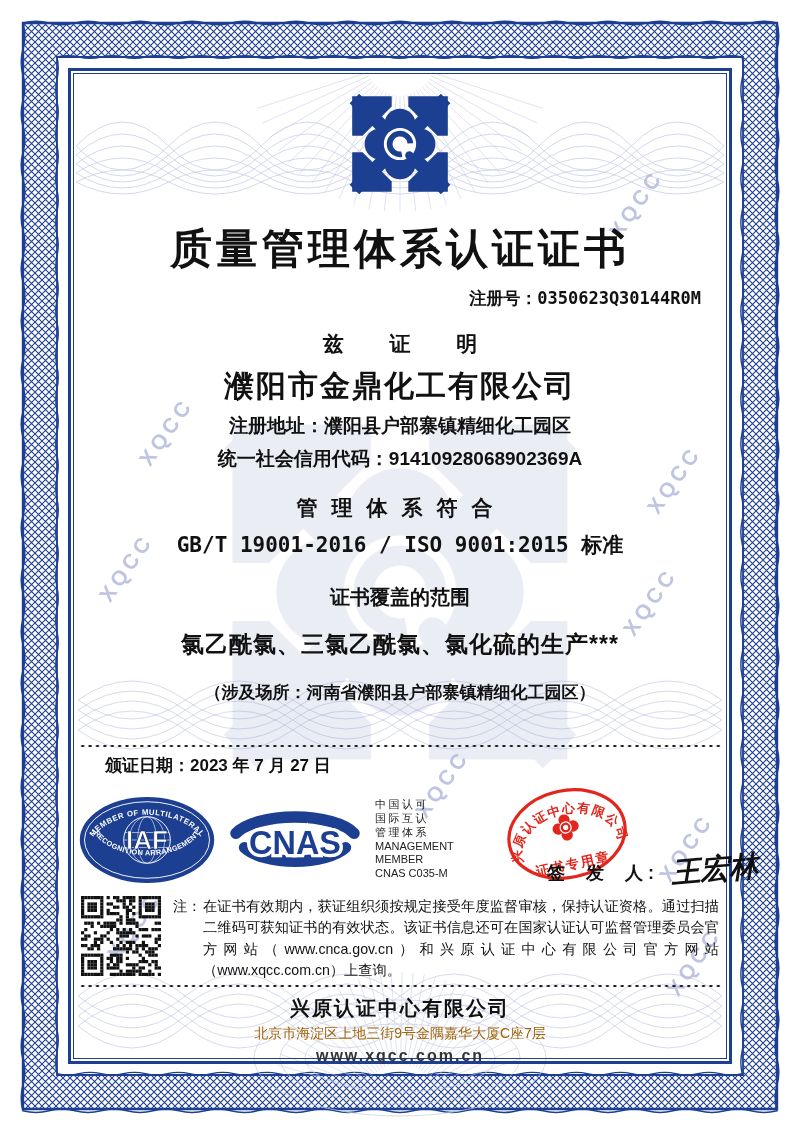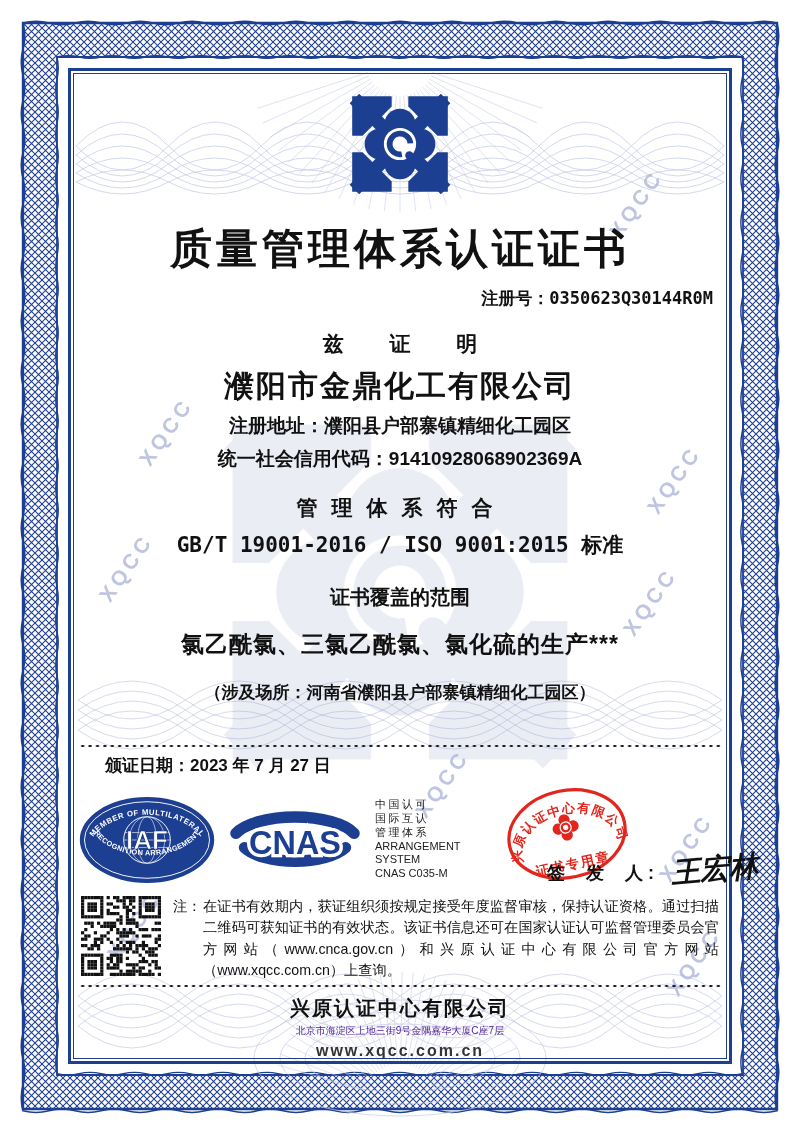--- a/index.html
+++ b/index.html
@@ -7,21 +7,21 @@
         font-family:"Liberation Sans",sans-serif;color:#111;}
   svg.layer{position:absolute;left:0;top:0;z-index:0;}
   .wm-logo{position:absolute;left:218px;top:402px;z-index:0;opacity:0.13;}
   .wm-text{position:absolute;z-index:0;color:rgba(170,178,214,0.75);font-weight:bold;
            font-size:21px;letter-spacing:4px;transform:rotate(-55deg);white-space:nowrap;}
   .frame{position:absolute;inset:68px;border:3px solid #1d3f92;z-index:1;pointer-events:none;}
   .frame::after{content:"";position:absolute;inset:2px;border:1px solid #1d3f92;}
   .content{position:absolute;left:73px;right:73px;top:73px;bottom:71px;z-index:2;text-align:center;}
   .logo-wrap{margin-top:16px;}
   .title{margin-top:22px;font-size:42px;font-weight:bold;letter-spacing:4px;line-height:1.15;}
-  .reg-line{margin-top:14px;text-align:right;padding-right:14px;font-size:17px;font-weight:bold;line-height:1.3;}
+  .reg-line{margin-top:14px;text-align:right;padding-right:26px;font-size:17px;font-weight:bold;line-height:1.3;}
   .reg-value{font-family:"DejaVu Sans Mono",monospace;font-size:17px;}
   .hereby{margin-top:20px;font-size:21px;font-weight:bold;word-spacing:40px;line-height:1.3;}
   .company{margin-top:8px;font-size:30px;font-weight:bold;letter-spacing:2px;line-height:1.3;}
   .addr,.code{margin-top:9px;font-size:19px;font-weight:bold;line-height:1.3;}
   .conform{margin-top:22px;font-size:21px;font-weight:bold;letter-spacing:14px;padding-left:3px;line-height:1.3;}
   .standard{margin-top:11px;font-size:21px;font-weight:bold;font-family:"DejaVu Sans Mono",monospace;line-height:1.3;}
   .scope-h{margin-top:24px;font-size:20px;font-weight:bold;line-height:1.3;}
   .scope{margin-top:20px;font-size:23px;font-weight:bold;letter-spacing:1px;line-height:1.3;}
   .sites{margin-top:22px;font-size:17px;font-weight:bold;line-height:1.3;}
   .dots{height:4px;margin:0 6px;background-image:radial-gradient(circle 1.5px,#1a1a1a 97%,transparent 100%);
@@ -37,21 +37,21 @@
   .seal-block{position:relative;flex:1;height:100px;}
   .seal-svg{position:absolute;left:4px;top:-8px;}
   .sign-row{position:absolute;left:52px;bottom:0;white-space:nowrap;text-align:left;}
   .sign-label{font-size:18px;font-weight:bold;letter-spacing:5px;word-spacing:6px;}
   .sig{display:inline-block;font-family:"DejaVu Serif",serif;font-style:italic;font-weight:bold;
        font-size:29px;transform:rotate(-5deg);margin-left:8px;}
   .noterow{margin-top:6px;display:flex;gap:12px;padding:0 8px;align-items:flex-start;}
   .note{position:relative;flex:1;text-align:justify;font-size:14.2px;line-height:1.52;padding-left:30px;}
   .note-label{position:absolute;left:0;top:0;}
   .f-org{margin-top:8px;font-size:20px;font-weight:bold;letter-spacing:2px;line-height:1.2;}
-  .f-addr{margin-top:5px;font-size:10px;color:#4c1d95;line-height:1.2;}
+  .f-addr{margin-top:5px;font-size:14px;color:#a16207;line-height:1.2;}
   .f-url{margin-top:4px;font-size:16px;font-weight:bold;letter-spacing:2px;color:#333;line-height:1.2;}
 </style>
 </head>
 <body>
 
 <div class="page">
 
   <svg id="band" class="layer" width="800" height="1132">
     <defs>
       <pattern id="lat" width="7" height="7" patternUnits="userSpaceOnUse">
@@ -261,21 +261,21 @@
         <path d="M13,35 A66,26 0 0 1 137,35" stroke="#1d3f92" stroke-width="12" stroke-linecap="round" fill="none"></path>
         <path d="M22,50 A58,24 0 0 0 128,50" stroke="#1d3f92" stroke-width="12" stroke-linecap="round" fill="none"></path>
         <text x="75" y="57" text-anchor="middle" font-size="34" font-weight="bold" fill="#fff" stroke="#fff" stroke-width="7">CNAS</text>
         <text x="75" y="57" text-anchor="middle" font-size="34" font-weight="bold" fill="#1d3f92">CNAS</text>
       </svg>
 
       <div class="acc-text">
         <div class="cjk">中国认可</div>
         <div class="cjk">国际互认</div>
         <div class="cjk">管理体系</div>
-        <div>ARRANGEMENT SYSTEM</div>
+        <div>MANAGEMENT MEMBER</div>
         <div>CNAS C035-M</div>
       </div>
 
       <div class="seal-block">
         <svg class="seal-svg" width="136" height="104" viewBox="0 0 140 110">
           <defs>
               <path id="sealArc" d="M18,70 A52,37 0 1 1 122,70"></path>
             </defs>
           <g transform="rotate(-12 70 55)">
             <ellipse cx="70" cy="55" rx="62" ry="46" fill="none" stroke="#e3261d" stroke-width="3.4"></ellipse>

